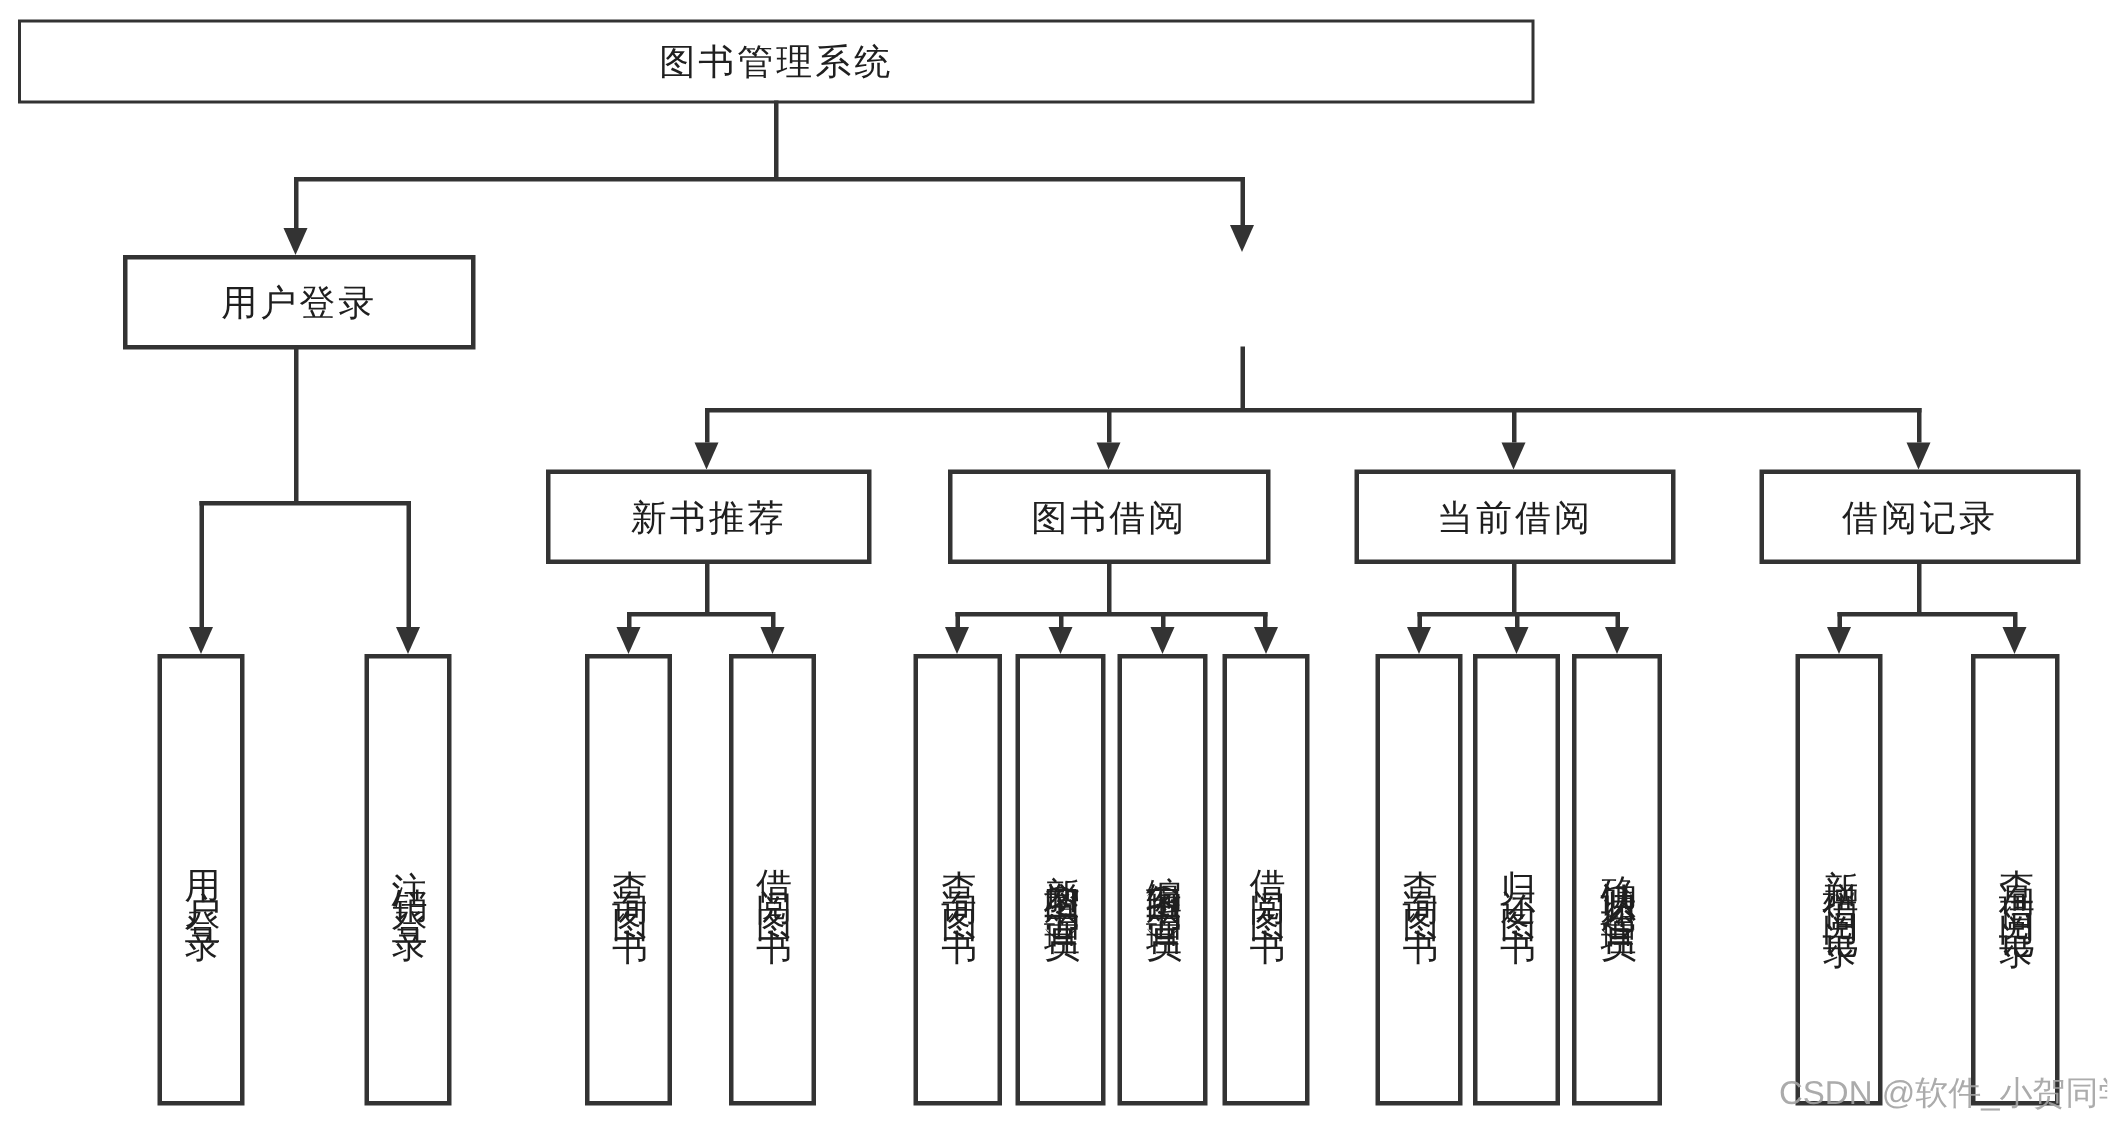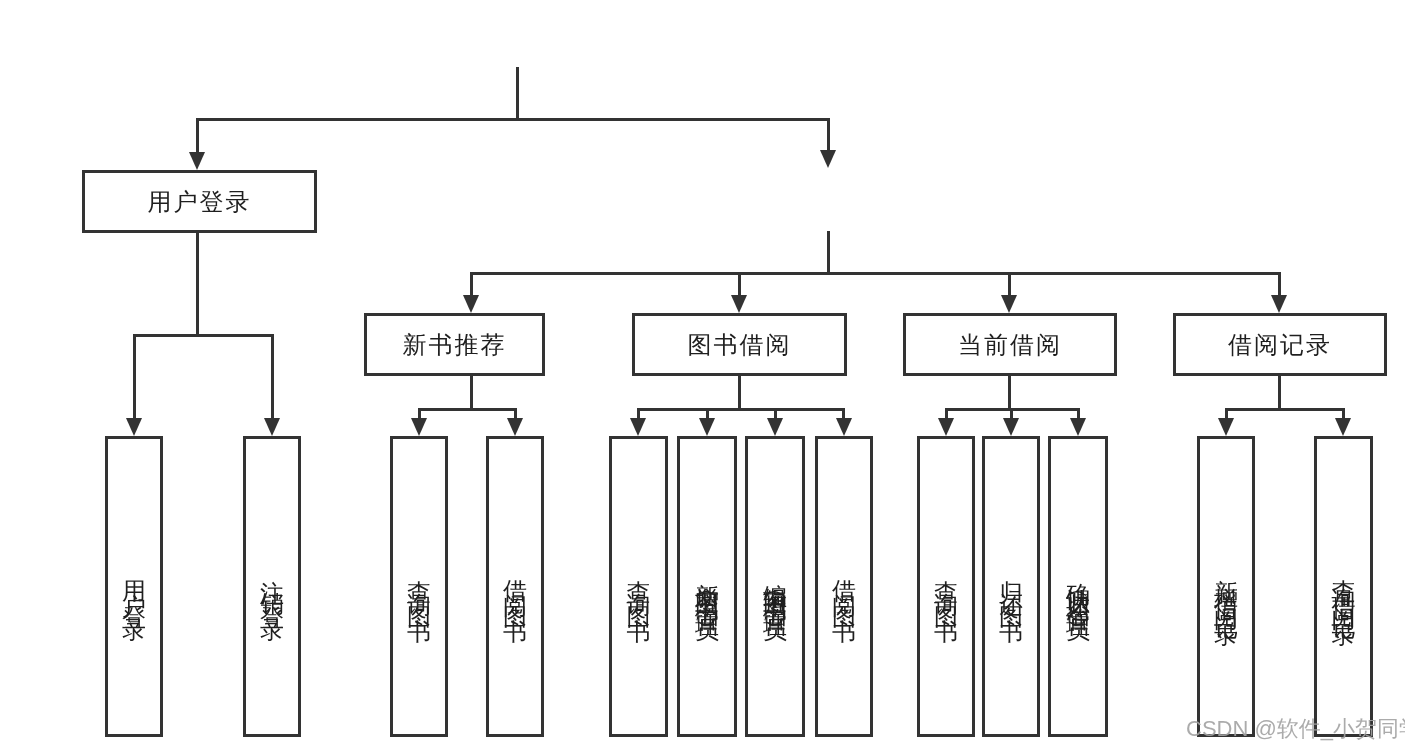--- a/index.html
+++ b/index.html
@@ -69,20 +69,23 @@
     opacity:.9;
     white-space:nowrap;
     z-index:5;
   }
 </style>
 </head>
 <body>
 
 <div class="canvas">
 
+  <div class="box root" style="left:12px;top:13px;width:1011px;height:56px;">
+    <span class="hlabel">图书管理系统</span>
+  </div>
 
   <div class="vline" style="left:516px;top:67px;height:51px;"></div>
   <div class="hline" style="left:197px;top:118px;width:632px;"></div>
   <div class="vline" style="left:196px;top:118px;height:36px;"></div>
   <div class="vline" style="left:827px;top:118px;height:36px;"></div>
   <div class="arrow" style="left:189px;top:152px;"></div>
   <div class="arrow" style="left:820px;top:150px;"></div>
 
   <div class="box" style="left:82px;top:170px;width:235px;height:63px;">
     <span class="hlabel">用户登录</span>
@@ -99,21 +102,21 @@
   <div class="hline" style="left:470px;top:272px;width:811px;"></div>
   <div class="vline" style="left:470px;top:272px;height:23px;"></div>
   <div class="vline" style="left:738px;top:272px;height:23px;"></div>
   <div class="vline" style="left:1008px;top:272px;height:23px;"></div>
   <div class="vline" style="left:1278px;top:272px;height:23px;"></div>
   <div class="arrow" style="left:463px;top:295px;"></div>
   <div class="arrow" style="left:731px;top:295px;"></div>
   <div class="arrow" style="left:1001px;top:295px;"></div>
   <div class="arrow" style="left:1271px;top:295px;"></div>
 
-  <div class="box" style="left:364px;top:313px;width:181px;height:63px;">
+  <div class="box" style="left:364px;top:313px;width:217px;height:63px;">
     <span class="hlabel">新书推荐</span>
   </div>
   <div class="box" style="left:632px;top:313px;width:215px;height:63px;">
     <span class="hlabel">图书借阅</span>
   </div>
   <div class="box" style="left:903px;top:313px;width:214px;height:63px;">
     <span class="hlabel">当前借阅</span>
   </div>
   <div class="box" style="left:1173px;top:313px;width:214px;height:63px;">
     <span class="hlabel">借阅记录</span>

